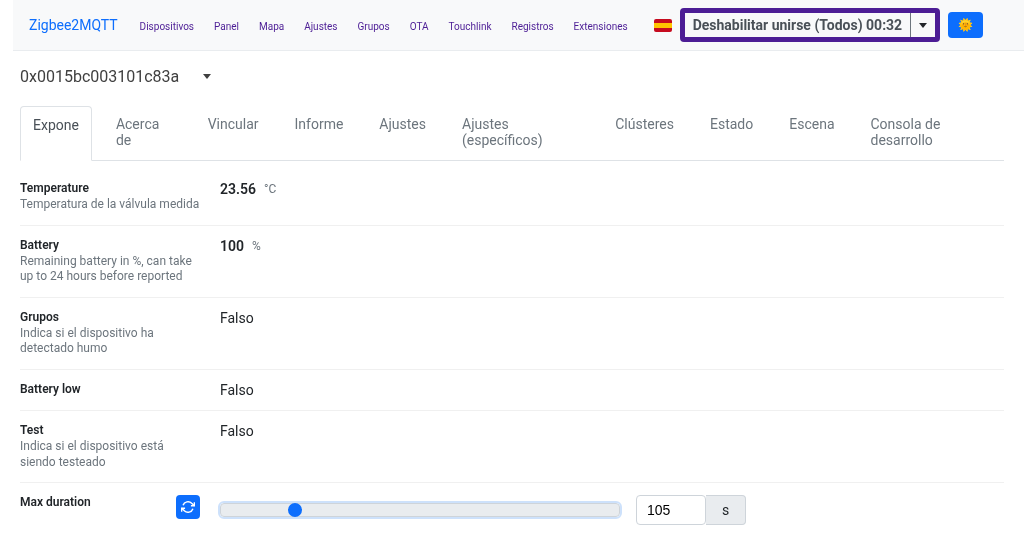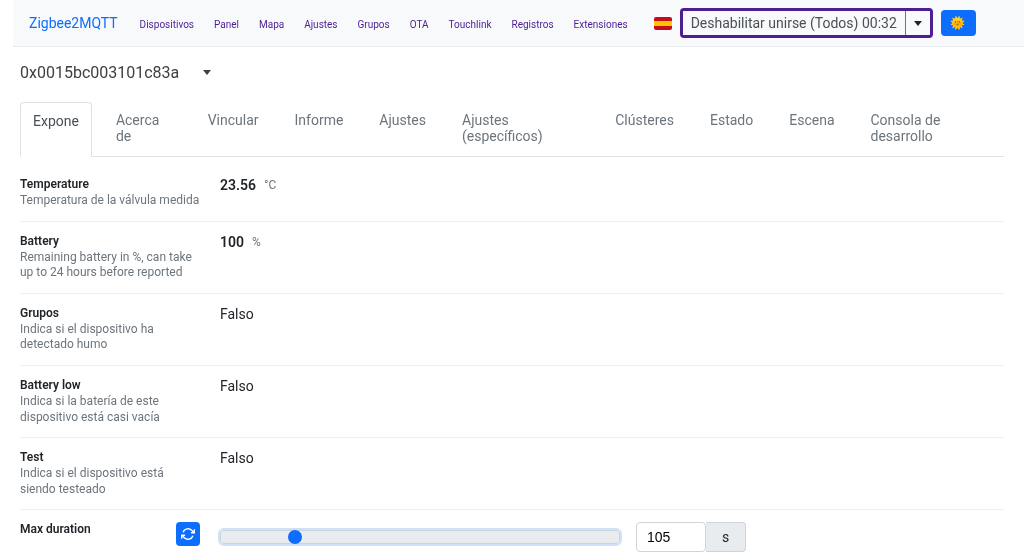--- a/index.html
+++ b/index.html
@@ -39,23 +39,24 @@
     }
     .flag {
       width: 18px;
       height: 13px;
       background: linear-gradient(to bottom, #c60b1e 33%, #ffc400 33%, #ffc400 66%, #c60b1e 66%);
       border-radius: 2px;
       display: inline-block;
     }
     .join-group {
       display: flex;
-      border: 3px solid #4c1d95;
+      border: 5px solid #4c1d95;
       border-radius: 4px;
       overflow: hidden;
+      font-weight: bold;
     }
     .join-select {
       border: none;
       padding: 4px 8px;
       font-size: 14px;
       background: #f8f9fa;
       color: #495057;
       min-width: 180px;
     }
     .join-caret {
@@ -272,21 +273,20 @@
           </div>
         </div>
         <div class="expose-value">
           <span>Falso</span>
         </div>
       </div>
       <div class="expose-row">
         <div class="expose-label">
           <div class="label-text">
             <span class="label-title">Battery low</span>
-            <span class="label-desc">Indica si la batería de este dispositivo está casi vacía</span>
           </div>
         </div>
         <div class="expose-value">
           <span>Falso</span>
         </div>
       </div>
       <div class="expose-row">
         <div class="expose-label">
           <div class="label-text">
             <span class="label-title">Test</span>

